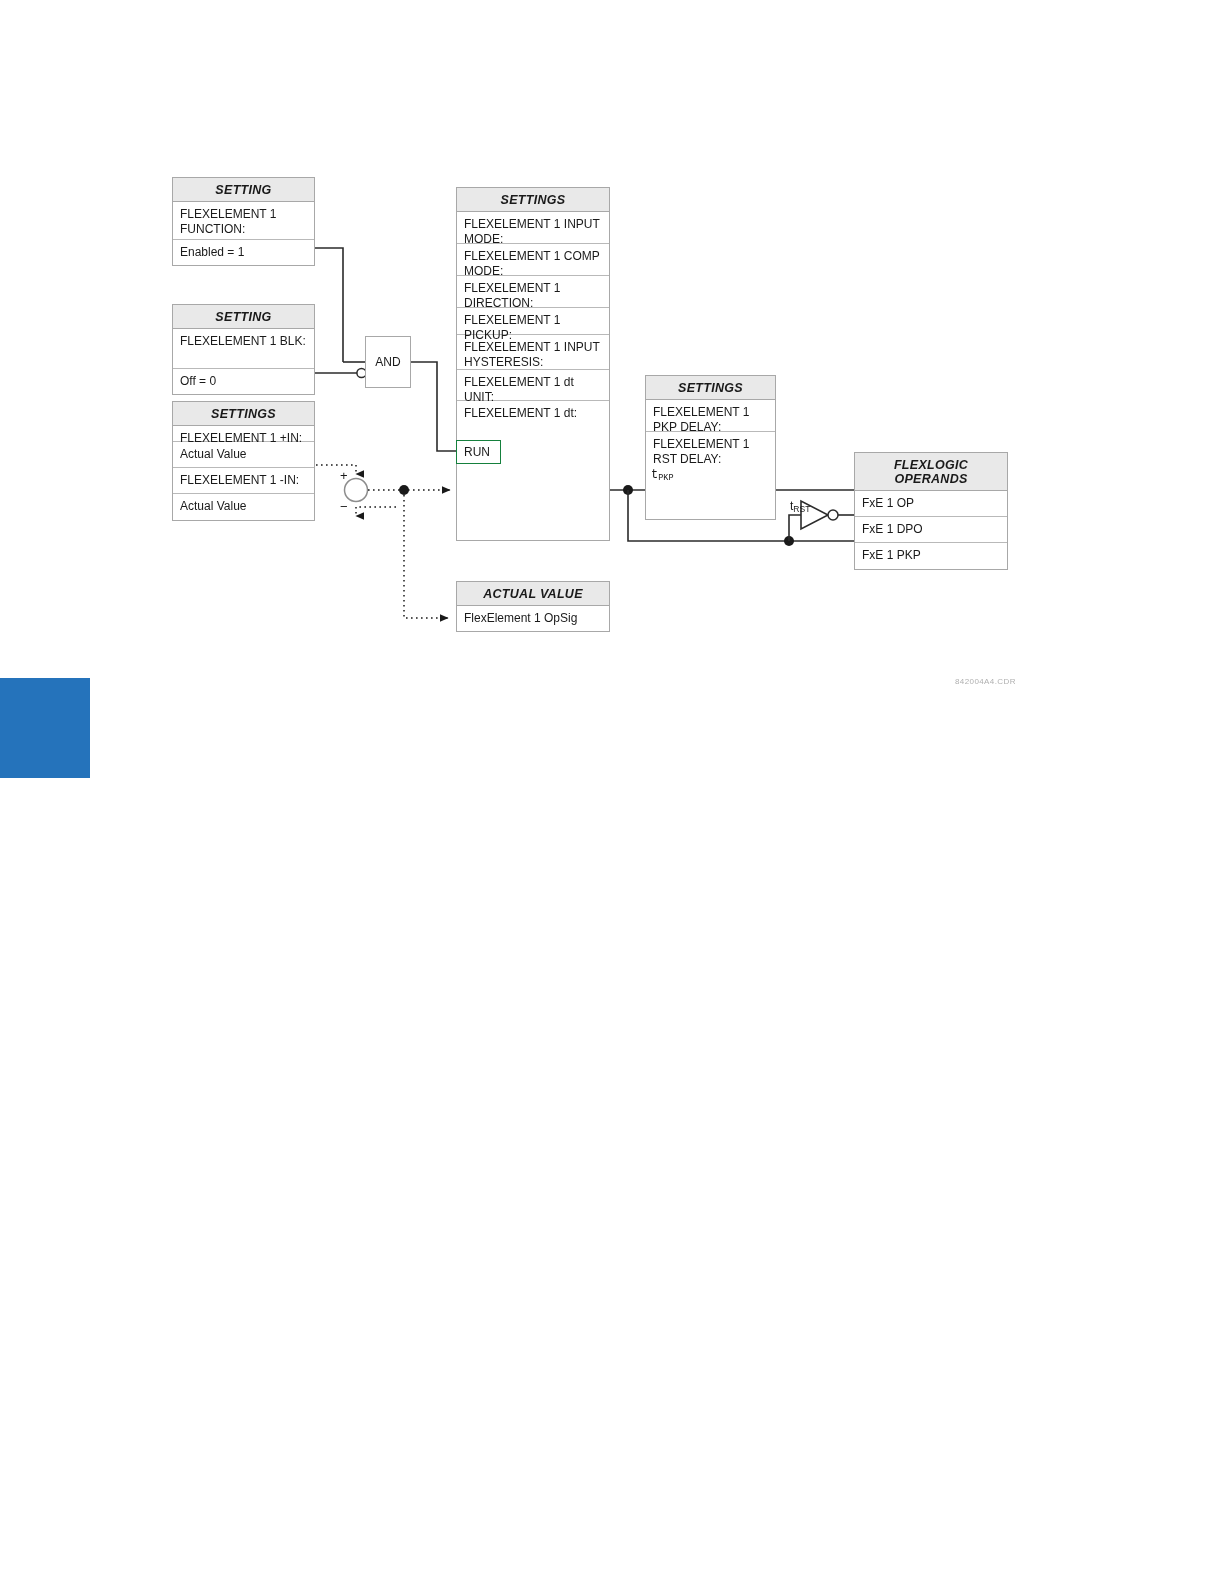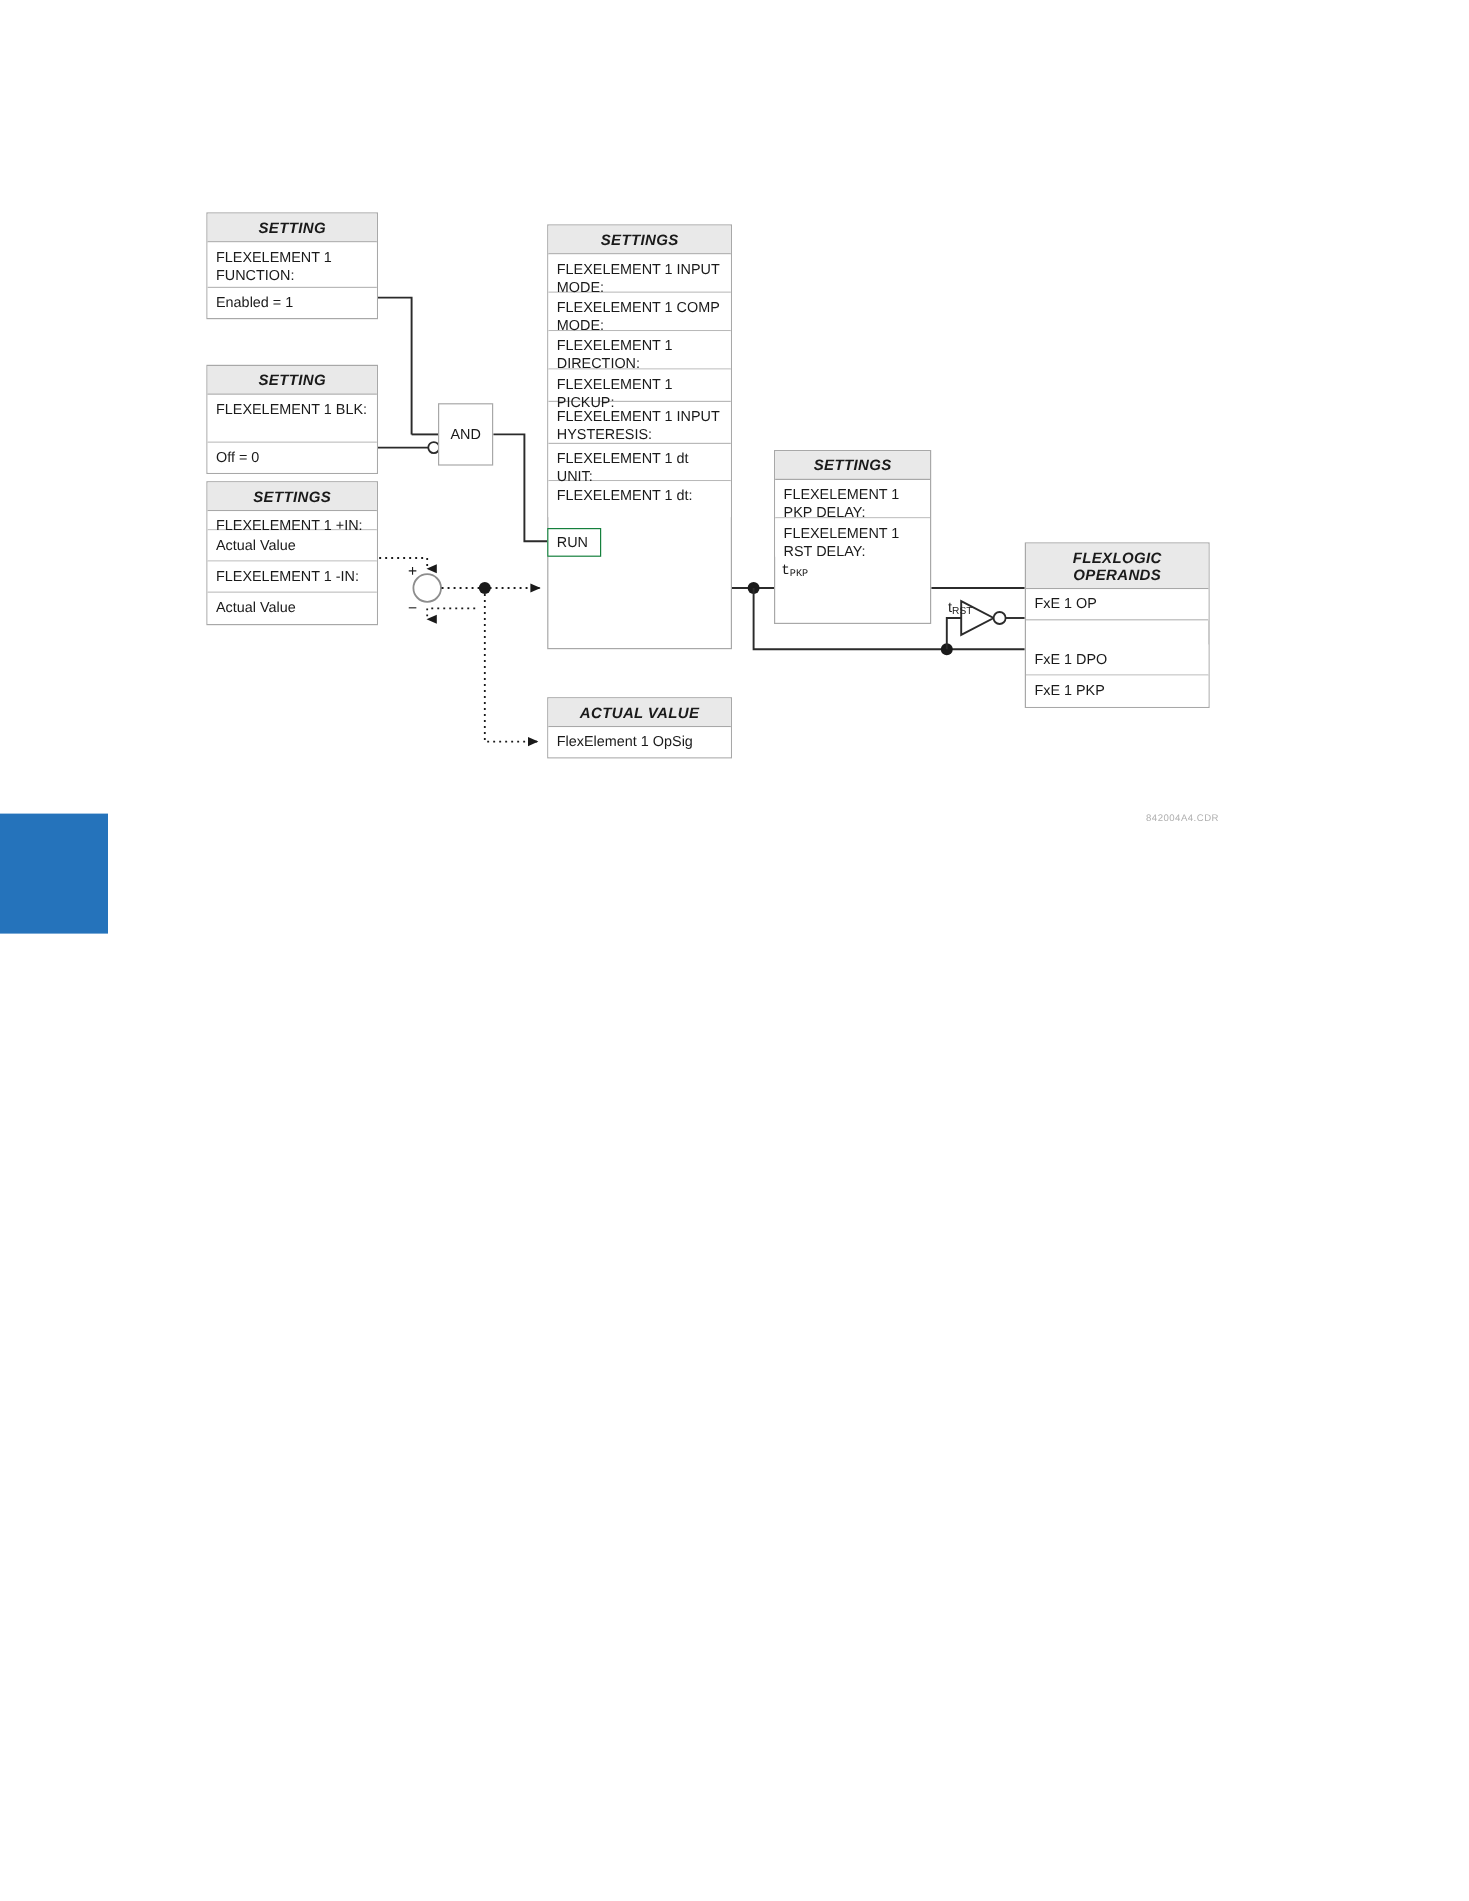--- a/index.html
+++ b/index.html
@@ -208,21 +208,21 @@
   <div class="tlabel" style="left:651px; top:468px;font-family:Liberation Mono, monospace;">
     <span>t</span><sub>PKP</sub>
   </div>
   <div class="tlabel" style="left:743px; top:499px;margin-left:47px;">
     <span>t</span><sub>RST</sub>
   </div>
 
   <div class="box" style="left:854px; top:452px; width:154px;">
     <div class="hdr">FLEXLOGIC OPERANDS</div>
     <div class="row" style="height:26px;">FxE 1 OP</div>
-    <div class="row" style="height:26px;margin-top:20px;">FxE 1 DPO</div>
+    <div class="row" style="height:26px;">FxE 1 DPO</div>
     <div class="row" style="height:26px;">FxE 1 PKP</div>
   </div>
 
   <div class="box" style="left:456px; top:581px; width:154px;">
     <div class="hdr">ACTUAL VALUE</div>
     <div class="row" style="height:25px;">FlexElement 1 OpSig</div>
   </div>
 
   <div class="watermark" style="left:955px; top:645px;">842004A4.CDR</div>
 

